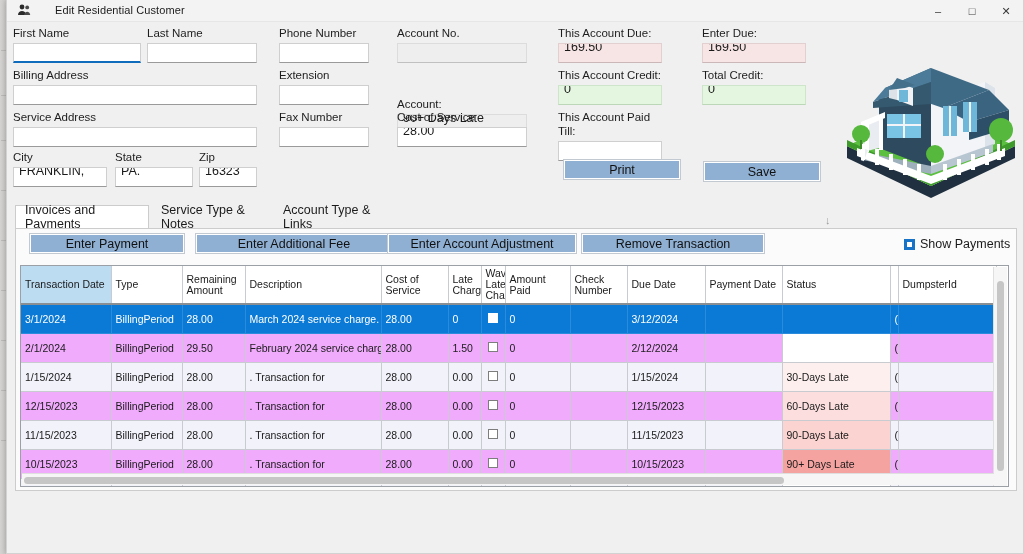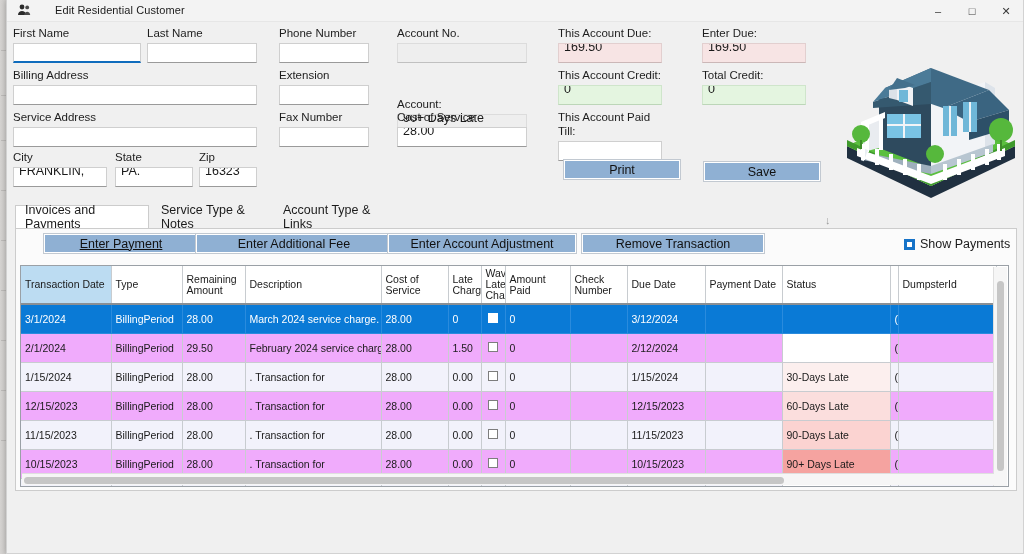--- a/index.html
+++ b/index.html
@@ -360,21 +360,21 @@
 
     <div class="tabstrip">
       <div class="tab active" style="left:0px; width:134px;">Invoices and Payments</div>
       <div class="tab" style="left:136px; width:120px;">Service Type &amp; Notes</div>
       <div class="tab" style="left:258px; width:122px;">Account Type &amp; Links</div>
     </div>
     <div class="tabline"></div>
 
     <div class="panel">
       <div class="toolrow">
-        <div class="btn-blue" style="position:absolute; left:28px; top:2px; width:154px; height:19px;text-decoration:underline;">Enter Payment</div>
+        <div class="btn-blue" style="position:absolute; left:14px; top:2px; width:154px; height:19px;">Enter Payment</div>
         <div class="btn-blue" style="position:absolute; left:180px; top:2px; width:196px; height:19px;">Enter Additional Fee</div>
         <div class="btn-blue" style="position:absolute; left:372px; top:2px; width:188px; height:19px;">Enter Account Adjustment</div>
         <div class="btn-blue" style="position:absolute; left:566px; top:2px; width:182px; height:19px;">Remove Transaction</div>
 
         <div class="chk-wrap" style="left:888px; top:5px;">
           <span class="chk on"></span>
           <span class="chk-label">Show Payments</span>
         </div>
       </div>
     </div>

